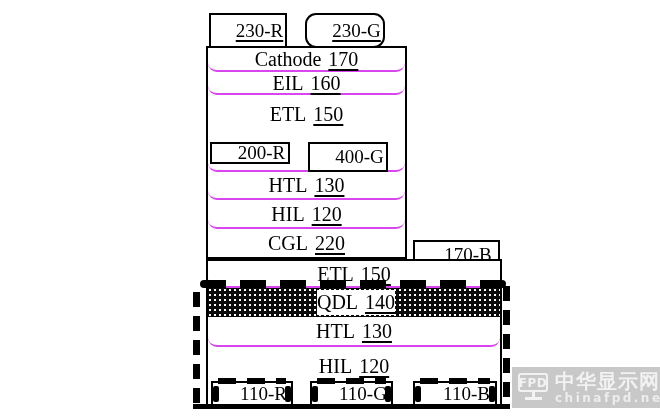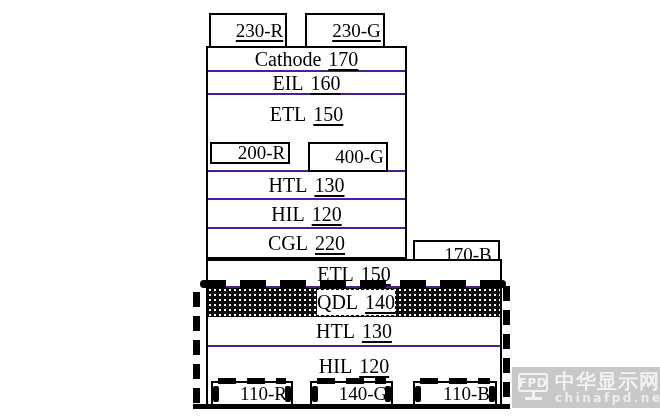--- a/index.html
+++ b/index.html
@@ -9,32 +9,32 @@
   }
   
   .stackbox{position:absolute;border:2px solid #000;box-sizing:border-box;background:#fff;}
   #upper-stack{left:206px;top:46px;width:201px;height:213px;}
   #lower-stack{left:206px;top:259px;width:296px;height:148px;}
   .row{
     position:relative;box-sizing:border-box;width:100%;
     display:flex;align-items:center;justify-content:center;
     font-size:20px;line-height:22px;white-space:nowrap;
   }
-  .row.bb{border-bottom:2px solid #4c1d95;}
+  .row.bb{border-bottom:2px solid #d946ef;border-radius:9px;}
   .row.toptext{align-items:flex-start;padding-top:8px;}
   .num{text-decoration:underline;text-decoration-thickness:2px;text-underline-offset:3px;margin-left:7px;}
   
   .pad{
     position:absolute;border:2px solid #000;box-sizing:border-box;background:#fff;
     display:flex;align-items:center;justify-content:center;
     font-size:19px;line-height:20px;white-space:nowrap;padding-left:23px;
   }
   .pad .ul{text-decoration:underline;text-decoration-thickness:2px;text-underline-offset:3px;}
   #pad-230r{left:209px;top:13px;width:78px;height:35px;}
-  #pad-230g{left:305px;top:13px;width:80px;height:35px;}
+  #pad-230g{left:305px;top:13px;width:80px;height:35px;border-radius:11px;}
   #pad-200r{left:210px;top:142px;width:80px;height:22px;}
   #pad-200g{left:308px;top:142px;width:80px;height:30px;}
   #pad-170b{left:413px;top:240px;width:87px;height:29px;}
   
   #qdl-row{
     background-color:#0b0b0b;
     background-image:radial-gradient(circle at 2px 2px,#ffffff 1.05px,transparent 1.45px);
     background-size:5px 5px;
   }
   #qdl-label{
@@ -157,21 +157,21 @@
   <div class="pad bpad" id="pad-110r">
     <span class="dtop"></span>
     <span class="dleft"></span>
     <span class="dright"></span>
     <span>110-R</span>
   </div>
   <div class="pad bpad" id="pad-110g">
     <span class="dtop"></span>
     <span class="dleft"></span>
     <span class="dright"></span>
-    <span>140-G</span>
+    <span>110-G</span>
   </div>
   <div class="pad bpad" id="pad-110b">
     <span class="dtop"></span>
     <span class="dleft"></span>
     <span class="dright"></span>
     <span>110-B</span>
   </div>
 
   <div id="base-line"></div>
 

